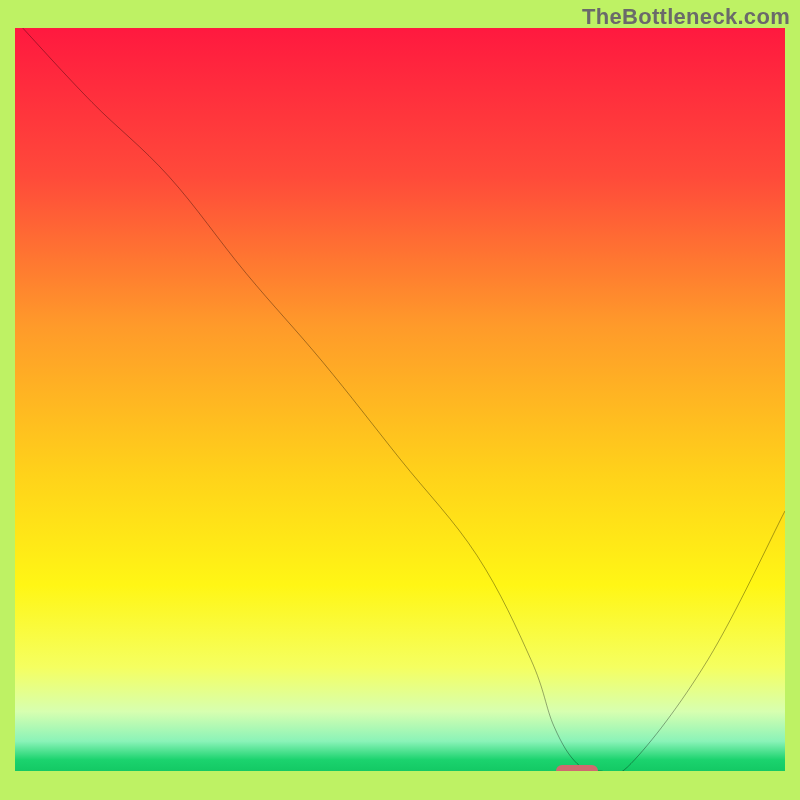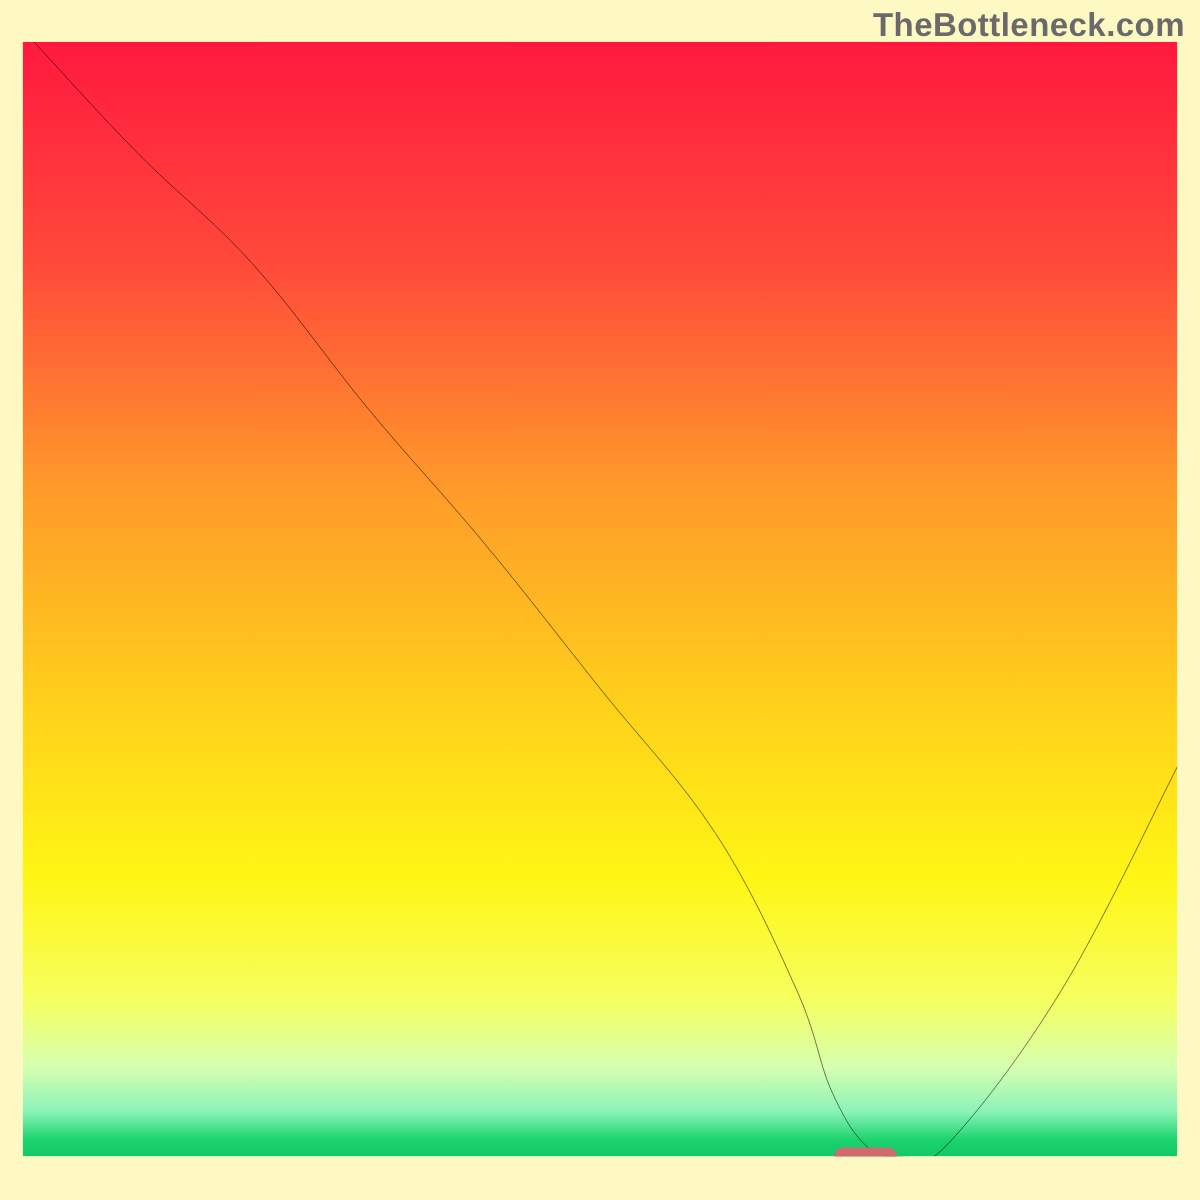--- a/index.html
+++ b/index.html
@@ -8,21 +8,21 @@
     width: 800px;
     height: 800px;
     background: #000;
     overflow: hidden;
     font-family: Arial, Helvetica, sans-serif;
   }
   .frame {
     position: relative;
     width: 800px;
     height: 800px;
-    background: #fef9c3;
+    background: #bef264;
   }
   .watermark {
     position: absolute;
     top: 4px;
     right: 10px;
     color: #6a6a6a;
     font-size: 22px;
     font-weight: 600;
     letter-spacing: 0.3px;
     z-index: 10;

